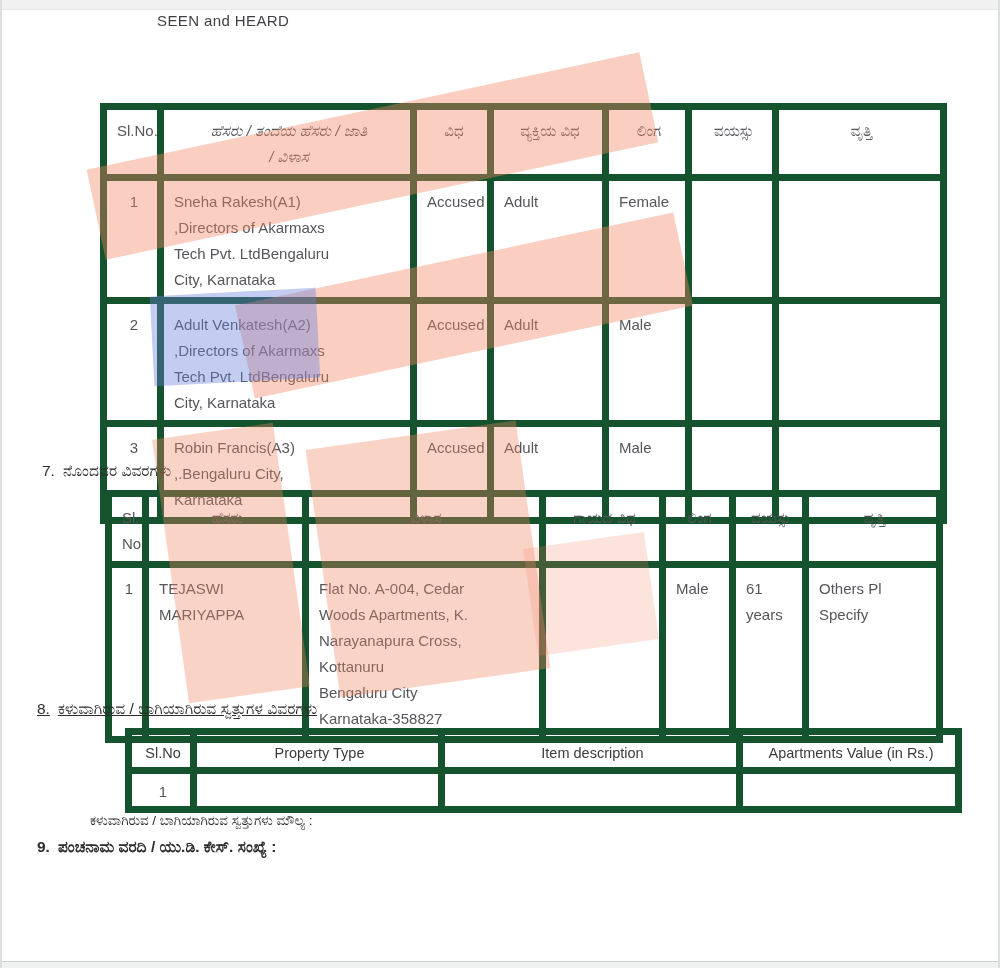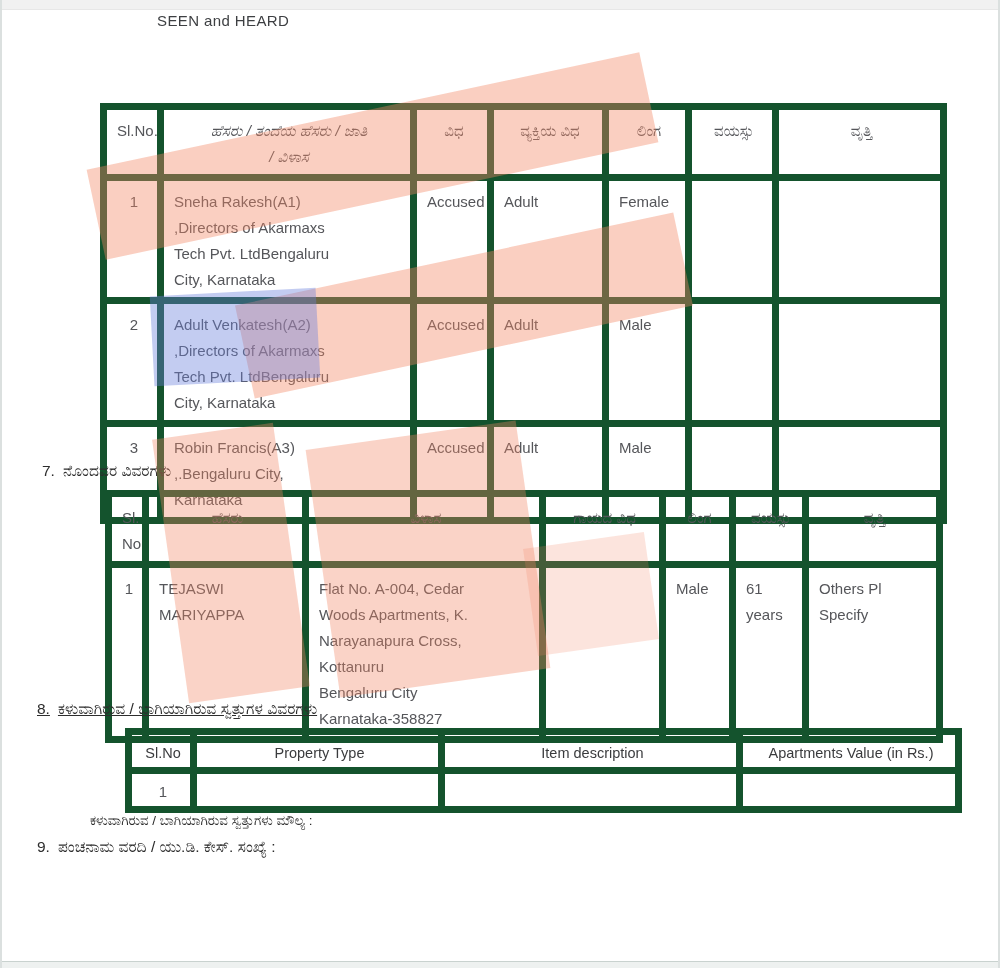--- a/index.html
+++ b/index.html
@@ -11,21 +11,21 @@
   .top-strip{position:absolute;top:0;left:0;right:0;height:9px;background:#f1f1f1;border-bottom:1px solid #e7e7e7;}
   .bottom-strip{position:absolute;left:0;right:0;top:961px;height:7px;background:#eef1f0;border-top:1px solid #c9d2cf;}
 
   .seen-heard{position:absolute;left:155px;top:12px;font-size:15px;color:#3d3f42;letter-spacing:.4px;text-align:right;}
 
   .sec-head{position:absolute;font-size:15.5px;color:#2d2d2d;white-space:nowrap;}
   .sec-head .num{margin-right:8px;}
   #h6{left:35px;top:55px;}
   #h7{left:40px;top:462px;}
   #h8{left:35px;top:700px;text-decoration:underline;}
-  #h9{left:35px;top:838px;}
+  #h9{left:35px;top:838px;font-weight:bold;}
   .value-line{position:absolute;left:88px;top:813px;font-size:13.5px;color:#2d2d2d;white-space:nowrap;}
 
   table.doc{position:absolute;border-collapse:collapse;table-layout:fixed;border:2px solid #3e3e3e;}
   table.doc td{border:7px solid #14532d;vertical-align:top;padding:8px 6px 4px 10px;
     font-size:15px;color:#55565a;line-height:26px;overflow:hidden;}
   td.hdr{font-size:14px;color:#2c2c2c;text-align:center;vertical-align:middle;line-height:22px;padding:4px 4px;}
   td.sl{text-align:center;padding-left:2px;padding-right:2px;color:#5a5a5a;}
   .kline{white-space:nowrap;font-style:italic;}
 
   #t6{left:98px;top:103px;width:840px;}

